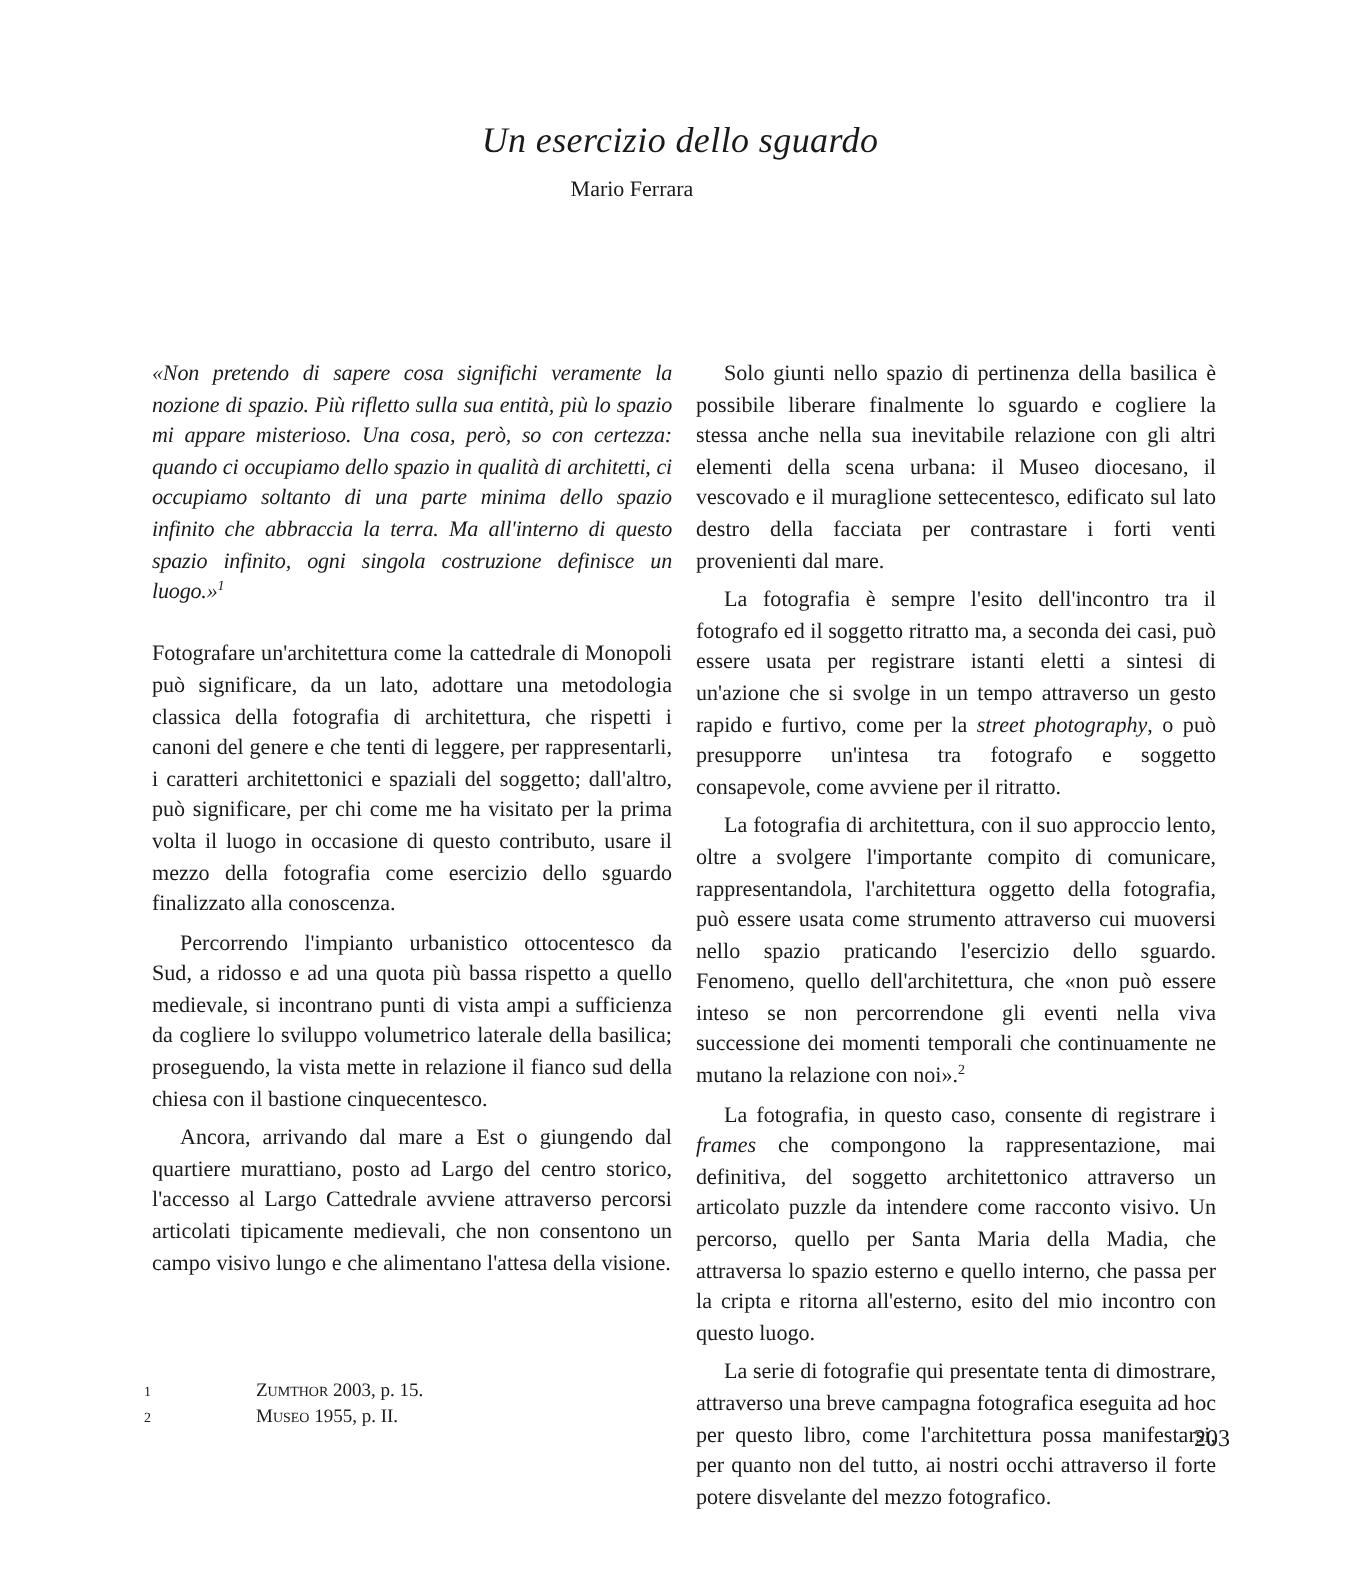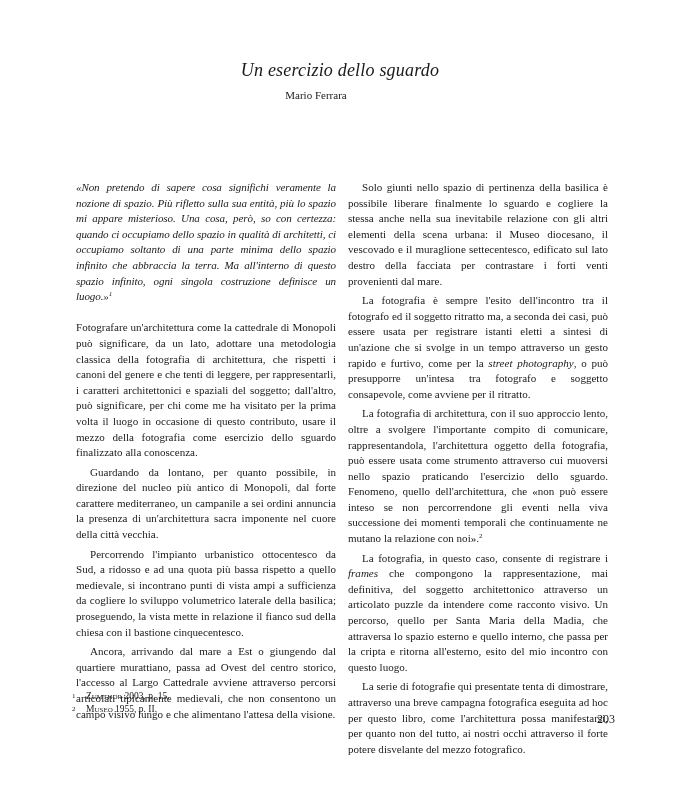--- a/index.html
+++ b/index.html
@@ -13,36 +13,35 @@
          text-align:justify; hyphens:auto; }
   .col.left { left:72px; }
   .col.right { left:344px; }
   .col p { margin:4px; text-indent:14px; }
   .epigraph { font-style:italic; text-indent:0 !important; margin-bottom:15.6px !important; letter-spacing:-0.1px; }
   .first { text-indent:0 !important; }
   sup { font-size:7px; line-height:0; vertical-align:4px; }
   .footnotes { position:absolute; top:690px; left:72px; font-size:9.5px; line-height:13px; }
   .footnotes .fn { display:flex; gap:6px; }
   .footnotes .num { font-size:7px; vertical-align:3px; width:8px; }
-  .sc { font-variant:small-caps; }
+  .sc { font-variant:small-caps;margin-left:42px; }
   .page-number { position:absolute; top:712px; left:597px; font-size:12px; }
   em { font-style:italic; }
 </style>
 </head>
 <body>
 
 <div class="title">Un esercizio dello sguardo</div>
 <div class="author">Mario Ferrara</div>
 
 <div class="col left">
   <p class="epigraph"><span>«Non pretendo di sapere cosa significhi veramente la nozione di spazio. Più rifletto sulla sua entità, più lo spazio mi appare misterioso. Una cosa, però, so con certezza: quando ci occupiamo dello spazio in qualità di architetti, ci occupiamo soltanto di una parte minima dello spazio infinito che abbraccia la terra. Ma all'interno di questo spazio infinito, ogni singola costruzione definisce un luogo.»</span><sup>1</sup></p>
   <p class="first">Fotografare un'architettura come la cattedrale di Monopoli può significare, da un lato, adottare una metodologia classica della fotografia di architettura, che rispetti i canoni del genere e che tenti di leggere, per rappresentarli, i caratteri architettonici e spaziali del soggetto; dall'altro, può significare, per chi come me ha visitato per la prima volta il luogo in occasione di questo contributo, usare il mezzo della fotografia come esercizio dello sguardo finalizzato alla conoscenza.</p>
-  <p>Guardando da lontano, per quanto possibile, in direzione del nucleo più antico di Monopoli, dal forte carattere mediterraneo, un campanile a sei ordini annuncia la presenza di un'architettura sacra imponente nel cuore della città vecchia.</p>
   <p>Percorrendo l'impianto urbanistico ottocentesco da Sud, a ridosso e ad una quota più bassa rispetto a quello medievale, si incontrano punti di vista ampi a sufficienza da cogliere lo sviluppo volumetrico laterale della basilica; proseguendo, la vista mette in relazione il fianco sud della chiesa con il bastione cinquecentesco.</p>
-  <p>Ancora, arrivando dal mare a Est o giungendo dal quartiere murattiano, passa ad Ovest del centro storico, l'accesso al Largo Cattedrale avviene attraverso percorsi articolati tipicamente medievali, che non consentono un campo visivo lungo e che alimentano l'attesa della visione.</p>
+  <p>Ancora, arrivando dal mare a Est o giungendo dal quartiere murattiano, posto ad Largo del centro storico, l'accesso al Largo Cattedrale avviene attraverso percorsi articolati tipicamente medievali, che non consentono un campo visivo lungo e che alimentano l'attesa della visione.</p>
 </div>
 
 <div class="col right">
   <p>Solo giunti nello spazio di pertinenza della basilica è possibile liberare finalmente lo sguardo e cogliere la stessa anche nella sua inevitabile relazione con gli altri elementi della scena urbana: il Museo diocesano, il vescovado e il muraglione settecentesco, edificato sul lato destro della facciata per contrastare i forti venti provenienti dal mare.</p>
   <p><span>La fotografia è sempre l'esito dell'incontro tra il fotografo ed il soggetto ritratto ma, a seconda dei casi, può essere usata per registrare istanti eletti a sintesi di un'azione che si svolge in un tempo attraverso un gesto rapido e furtivo, come per la </span><em>street photography</em><span>, o può presupporre un'intesa tra fotografo e soggetto consapevole, come avviene per il ritratto.</span></p>
   <p><span>La fotografia di architettura, con il suo approccio lento, oltre a svolgere l'importante compito di comunicare, rappresentandola, l'architettura oggetto della fotografia, può essere usata come strumento attraverso cui muoversi nello spazio praticando l'esercizio dello sguardo. Fenomeno, quello dell'architettura, che «non può essere inteso se non percorrendone gli eventi nella viva successione dei momenti temporali che continuamente ne mutano la relazione con noi».</span><sup>2</sup></p>
   <p><span>La fotografia, in questo caso, consente di registrare i </span><em>frames</em><span> che compongono la rappresentazione, mai definitiva, del soggetto architettonico attraverso un articolato puzzle da intendere come racconto visivo. Un percorso, quello per Santa Maria della Madia, che attraversa lo spazio esterno e quello interno, che passa per la cripta e ritorna all'esterno, esito del mio incontro con questo luogo.</span></p>
   <p>La serie di fotografie qui presentate tenta di dimostrare, attraverso una breve campagna fotografica eseguita ad hoc per questo libro, come l'architettura possa manifestarsi, per quanto non del tutto, ai nostri occhi attraverso il forte potere disvelante del mezzo fotografico.</p>
 </div>
 

